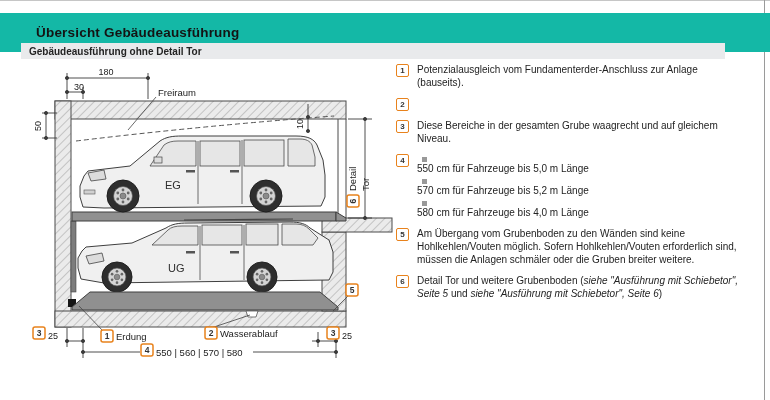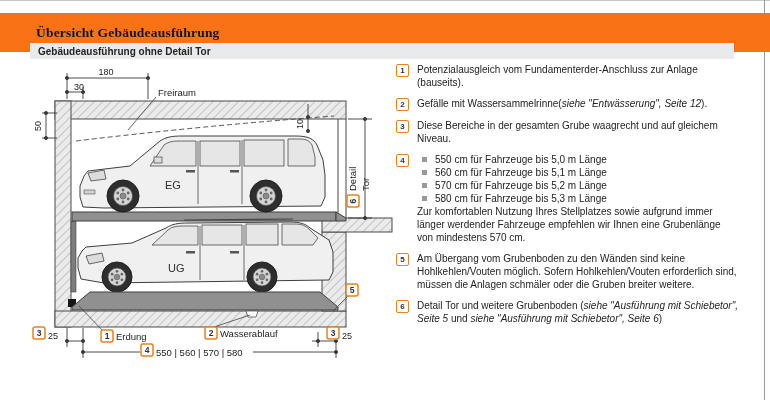--- a/index.html
+++ b/index.html
@@ -2,33 +2,33 @@
 <html><head>
 <meta charset="utf-8">
 <style>
   html,body{margin:0;padding:0;}
   body{
     width:770px;height:400px;position:relative;background:#ffffff;
     font-family:"Liberation Sans",sans-serif;overflow:hidden;color:#222;
   }
   .topline{position:absolute;top:0;left:0;width:770px;height:1px;background:#c6c6c6;}
   .rightline{position:absolute;top:0;left:764px;width:1px;height:400px;background:#9a9a9a;}
-  .titlebar{position:absolute;top:13px;left:0;width:770px;height:39px;background:#f97316;display:flex;align-items:center;font-family:Liberation Serif, serif;}
+  .titlebar{position:absolute;top:13px;left:0;width:770px;height:39px;background:#14b8a6;display:flex;align-items:center;}
   .title{margin-left:36px;font-size:13.5px;font-weight:bold;color:#141414;letter-spacing:.2px;}
-  .subbar{position:absolute;top:43px;left:30px;width:704px;height:16px;background:#e9eaec;display:flex;align-items:center;}
+  .subbar{position:absolute;top:43px;left:21px;width:704px;height:16px;background:#e9eaec;display:flex;align-items:center;}
   .subtitle{margin-left:8px;font-size:10px;font-weight:bold;color:#232323;}
   .drawing{position:absolute;top:0;left:0;width:400px;height:400px;}
   .notes{position:absolute;top:63px;left:396px;width:346px;}
   .note-row{display:flex;align-items:flex-start;margin-bottom:8px;}
   .nbadge{flex:0 0 auto;width:11px;height:11px;border:1.5px solid #e8821c;border-radius:2px;background:#fff;
           font-size:8px;font-weight:bold;color:#333;display:flex;align-items:center;justify-content:center;
           margin-right:8px;margin-top:1px;}
   .nbody{font-size:10px;line-height:13px;color:#232323;width:322px;}
   .nline{min-height:13px;}
-  .nline.bullet{display:flex;}
+  .nline.bullet{display:flex;flex-direction:column;}
   .sq{flex:0 0 auto;width:5px;height:5px;background:#999;margin:4px 8px 0 5px;}
   .it{font-style:italic;}
   svg text{font-family:"Liberation Sans",sans-serif;}
 </style>
 </head>
 <body>
 
 <div class="topline"></div>
 <div class="rightline"></div>
 
@@ -214,50 +214,42 @@
 
 <div class="notes">
     <div class="note-row">
       <span class="nbadge">1</span>
       <div class="nbody">
         <div class="nline"><span><span>Potenzialausgleich vom Fundamenterder-Anschluss zur Anlage (bauseits).</span></span></div>
       </div>
     </div>
     <div class="note-row">
       <span class="nbadge">2</span>
-      <div class="nbody">
-        <div class="nline"><span><span>Gefälle mit Wassersammelrinne(</span><span class="it">siehe "Entwässerung", Seite 12</span><span>).</span></span></div>
-      </div>
     </div>
     <div class="note-row">
       <span class="nbadge">3</span>
       <div class="nbody">
         <div class="nline"><span><span>Diese Bereiche in der gesamten Grube waagrecht und auf gleichem Niveau.</span></span></div>
       </div>
     </div>
     <div class="note-row">
       <span class="nbadge">4</span>
       <div class="nbody">
         <div class="nline bullet">
           <span class="sq"></span>
           <span><span>550 cm für Fahrzeuge bis 5,0 m Länge</span></span>
-        </div>
-        <div class="nline bullet">
-          <span class="sq"></span>
-          <span><span>560 cm für Fahrzeuge bis 5,1 m Länge</span></span>
         </div>
         <div class="nline bullet">
           <span class="sq"></span>
           <span><span>570 cm für Fahrzeuge bis 5,2 m Länge</span></span>
         </div>
         <div class="nline bullet">
           <span class="sq"></span>
-          <span><span>580 cm für Fahrzeuge bis 5,3 m Länge</span></span>
+          <span><span>580 cm für Fahrzeuge bis 4,0 m Länge</span></span>
         </div>
-        <div class="nline"><span><span>Zur komfortablen Nutzung Ihres Stellplatzes sowie aufgrund immer länger werdender Fahrzeuge empfehlen wir Ihnen eine Grubenlänge von mindestens 570 cm.</span></span></div>
       </div>
     </div>
     <div class="note-row">
       <span class="nbadge">5</span>
       <div class="nbody">
         <div class="nline"><span><span>Am Übergang vom Grubenboden zu den Wänden sind keine Hohlkehlen/Vouten möglich. Sofern Hohlkehlen/Vouten erforderlich sind, müssen die Anlagen schmäler oder die Gruben breiter weitere.</span></span></div>
       </div>
     </div>
     <div class="note-row">
       <span class="nbadge">6</span>

